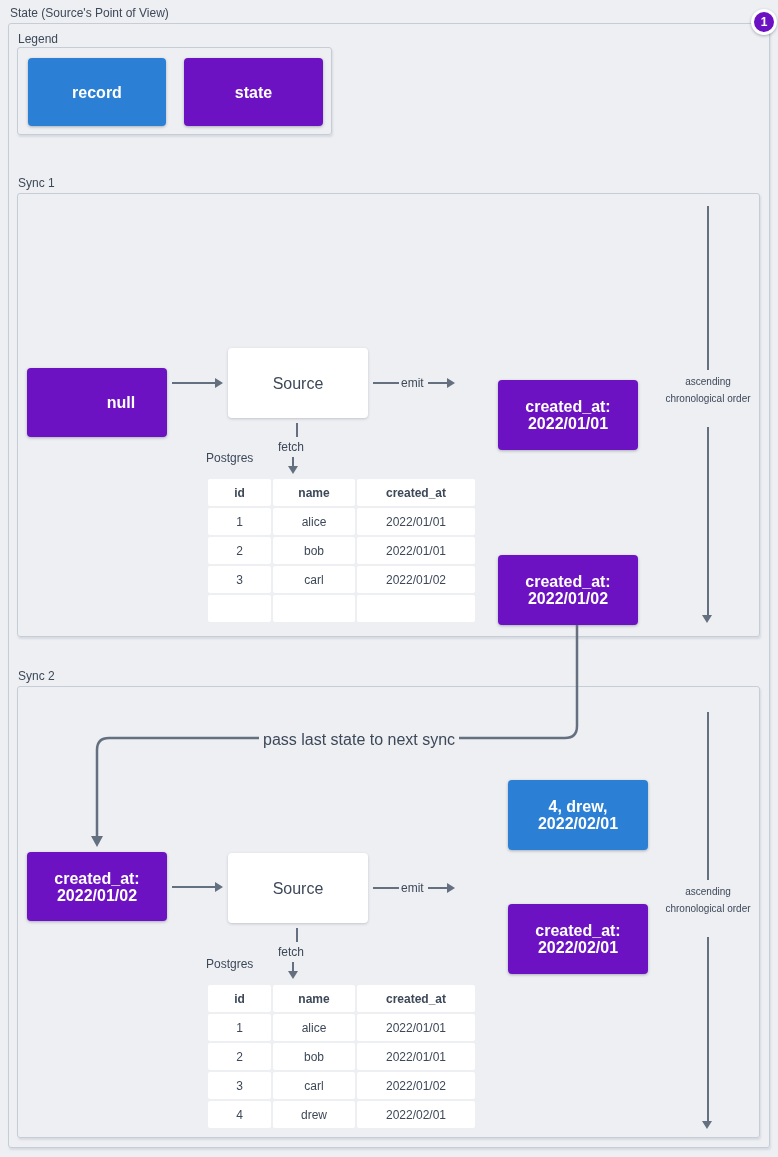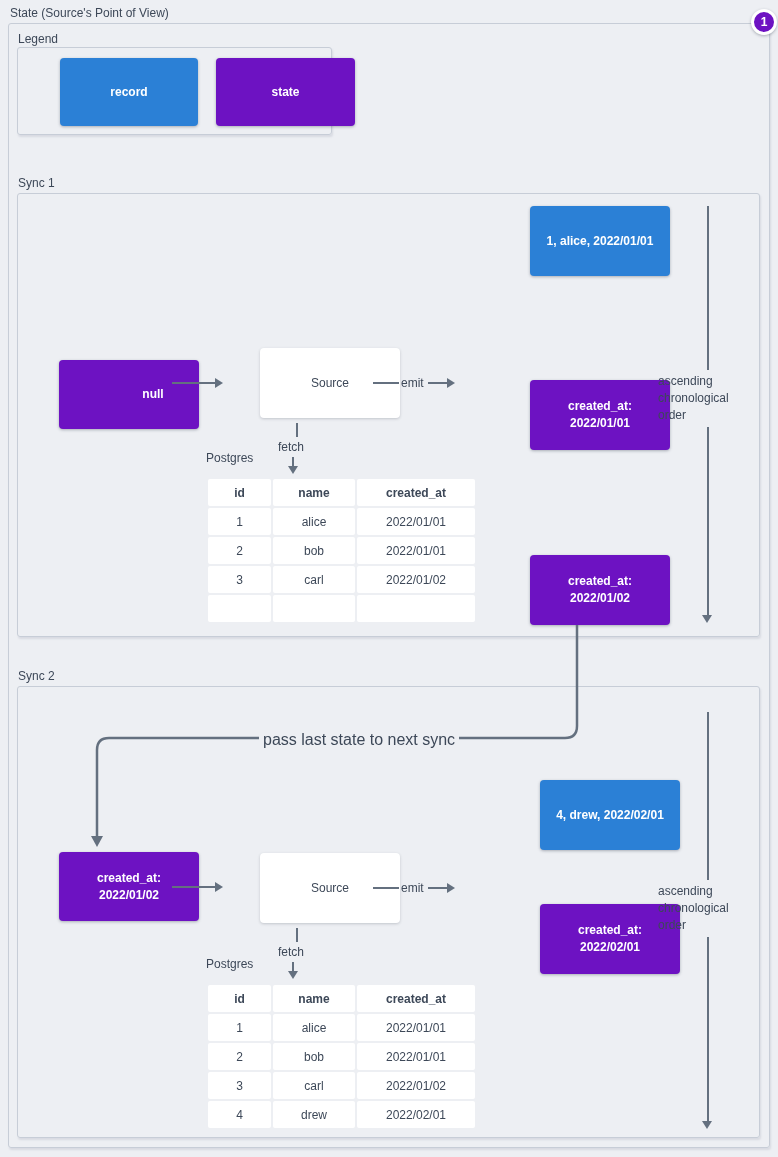--- a/index.html
+++ b/index.html
@@ -1,29 +1,29 @@
 <!DOCTYPE html>
 <html style="--record_blue: #2b80d6; --state_purple: #6d12c2; --badge_purple: #6d12c2; --line_gray: #64707f; --background: #edeff3; --text_dark: #3d4858; --frame_border: #c7cdd7; --node_white: #ffffff;"><head>
 <meta charset="utf-8">
 <style>
   html,body{margin:0;padding:0;}
   body{font-family:"Liberation Sans", sans-serif;}
   .canvas{position:relative;width:778px;height:1157px;background:var(--background,#edeff3);overflow:hidden;}
   .lbl{position:absolute;font-size:12px;color:var(--text_dark,#3d4858);white-space:nowrap;}
   .frame{position:absolute;box-sizing:border-box;border:1px solid var(--frame_border,#c7cdd7);border-radius:3px;box-shadow:1px 2px 2px rgba(120,130,150,.18);}
   .node{position:absolute;box-sizing:border-box;border-radius:4px;display:flex;flex-direction:column;align-items:center;justify-content:center;
-        color:#fff;font-weight:bold;font-size:12px;text-align:center;line-height:17px;box-shadow:0 1px 3px rgba(40,50,70,.35);margin-left:32px;}
+        color:#fff;font-weight:bold;font-size:16px;text-align:center;line-height:17px;box-shadow:0 1px 3px rgba(40,50,70,.35);}
   .record{background:var(--record_blue,#2b80d6);}
   .state{background:var(--state_purple,#6d12c2);}
   .plain{background:var(--node_white,#ffffff);color:var(--text_dark,#3d4858);font-weight:normal;box-shadow:0 1px 3px rgba(40,50,70,.22);}
   .hline{position:absolute;height:2px;background:var(--line_gray,#64707f);}
   .vline{position:absolute;width:2px;background:var(--line_gray,#64707f);}
   .arr-r{position:absolute;width:0;height:0;border-top:5px solid transparent;border-bottom:5px solid transparent;border-left:8px solid var(--line_gray,#64707f);}
   .arr-d{position:absolute;width:0;height:0;border-left:5px solid transparent;border-right:5px solid transparent;border-top:8px solid var(--line_gray,#64707f);}
-  .order-lbl{position:absolute;width:100px;font-size:12px;line-height:17px;color:var(--text_dark,#3d4858);}
+  .order-lbl{position:absolute;width:100px;text-align:center;font-size:10px;line-height:17px;color:var(--text_dark,#3d4858);}
   .dbtable{position:absolute;border-collapse:separate;border-spacing:2px;font-size:12px;color:var(--text_dark,#3d4858);}
   .dbtable th,.dbtable td{background:var(--node_white,#ffffff);height:27px;text-align:center;padding:0 22px;border-radius:2px;}
   .dbtable th{font-weight:bold;}
   .c-id{width:19px;}
   .c-name{width:38px;}
   .c-created{width:74px;}
   .badge{position:absolute;width:20px;height:20px;border-radius:50%;background:var(--badge_purple,#6d12c2);border:3px solid #fff;
          box-shadow:0 1px 3px rgba(40,50,70,.35);display:flex;align-items:center;justify-content:center;color:#fff;font-size:12px;font-weight:bold;}
   .conn{position:absolute;left:0;top:0;pointer-events:none;}
   .conn path{fill:none;stroke:var(--line_gray,#64707f);stroke-width:2.5;}
@@ -43,21 +43,21 @@
   <div class="node record" style="left:28px;top:58px;width:138px;height:68px;">
     <div>record</div>
   </div>
   <div class="node state" style="left:184px;top:58px;width:139px;height:68px;">
     <div>state</div>
   </div>
 
   <div class="lbl" style="left:18px;top:176px;">Sync 1</div>
   <div class="frame" style="left:17px;top:193px;width:743px;height:444px;"></div>
 
-  <div class="node state" style="left:27px;top:360px;width:140px;height:69px;padding-left:48px;">
+  <div class="node state" style="left:27px;top:368px;width:140px;height:69px;padding-left:48px;">
     <div>null</div>
   </div>
 
   <div class="hline" style="left:172px;top:382px;width:43px;"></div>
   <div class="arr-r" style="left:215px;top:378px;"></div>
 
   <div class="node plain" style="left:228px;top:348px;width:140px;height:70px;">
     <div>Source</div>
   </div>
 
@@ -97,23 +97,20 @@
         <td>2022/01/02</td>
       </tr>
       <tr>
         <td></td>
         <td></td>
         <td></td>
       </tr>
     </tbody>
   </table>
 
-  <div class="node record" style="left:498px;top:206px;width:140px;height:70px;">
-    <div>1, alice, 2022/01/01</div>
-  </div>
   <div class="node state" style="left:498px;top:380px;width:140px;height:70px;">
     <div>created_at:</div>
     <div>2022/01/01</div>
   </div>
   <div class="node state" style="left:498px;top:555px;width:140px;height:70px;">
     <div>created_at:</div>
     <div>2022/01/02</div>
   </div>
 
   <div class="vline" style="left:707px;top:206px;height:164px;"></div>

